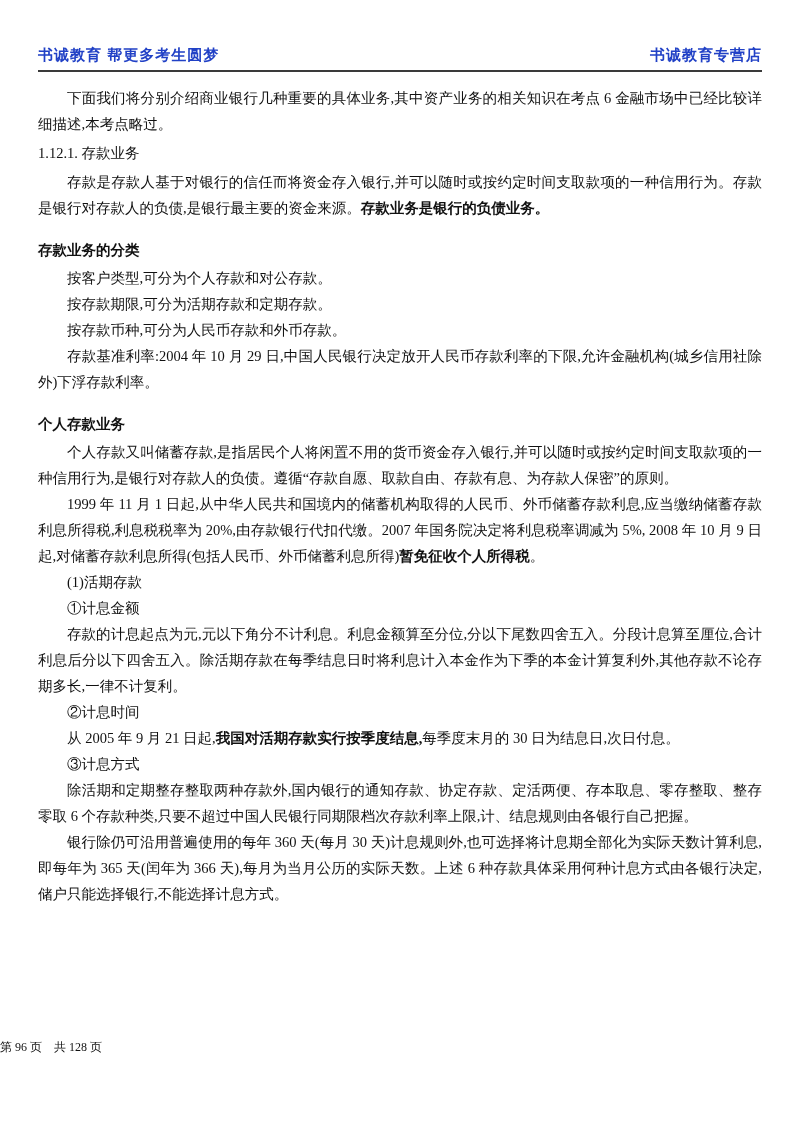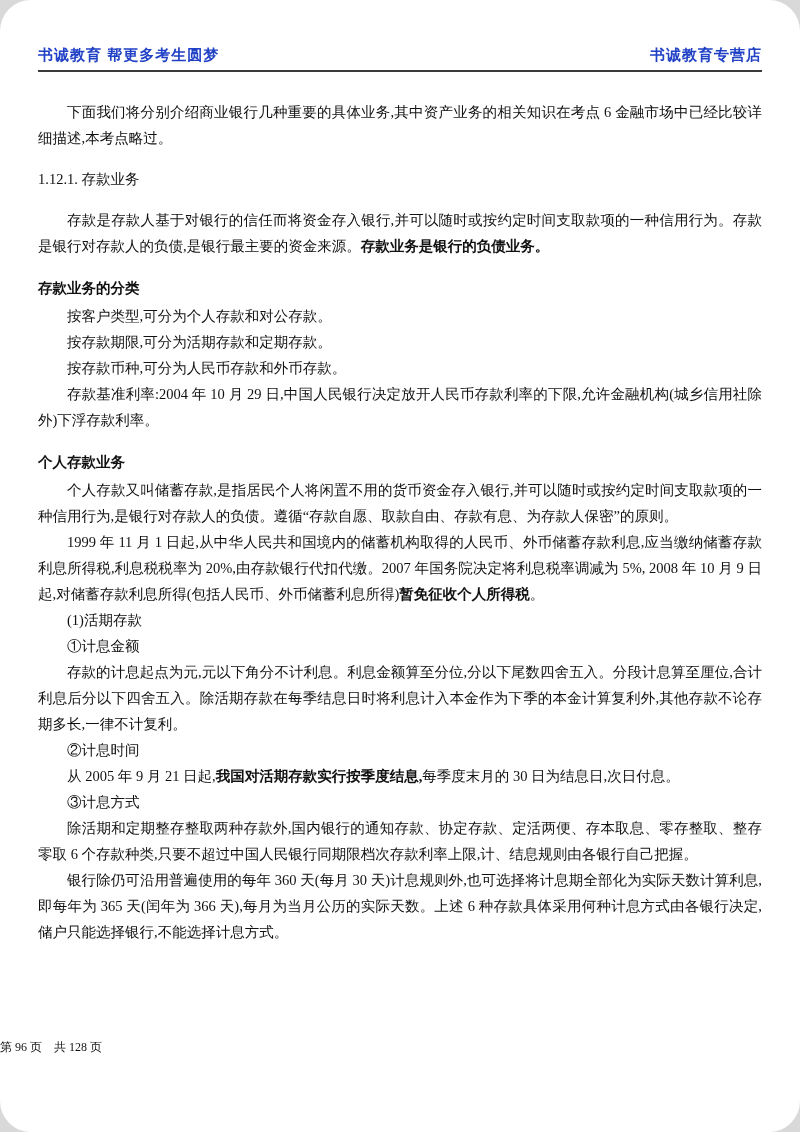--- a/index.html
+++ b/index.html
@@ -11,51 +11,50 @@
   .page {
     position: relative;
     width: 800px;
     height: 1132px;
     margin: 0 auto;
     background: #ffffff;
     box-sizing: border-box;
     padding: 0 38px;
     overflow: hidden;
     color: #111111;
-    border-radius: 31px;
   }
   .header {
     display: flex;
     justify-content: space-between;
     align-items: flex-end;
     padding-top: 46px;
     padding-bottom: 5px;
     border-bottom: 2px solid #3a3a3a;
   }
   .header .brand {
     color: #2141c6;
     font-weight: bold;
     font-size: 15px;
     letter-spacing: 1px;
     font-family: "Liberation Sans", "DejaVu Sans", sans-serif;
   }
   .doc-body {
-    padding-top: 27px;
+    padding-top: 13px;
     font-size: 14.5px;
     line-height: 26px;
     text-align: justify;
   }
   .doc-body p {
     margin: 0;
   }
   .doc-body p.indent {
     text-indent: 2em;
   }
   .doc-body p.section {
-    margin: 15px 0;
+    margin: 3px 0;
   }
   .doc-body p.heading {
     font-weight: bold;
     margin-top: 16px;
     margin-bottom: 2px;
   }
   .doc-body span.bold {
     font-weight: bold;
     margin-top: 12px;
   }

